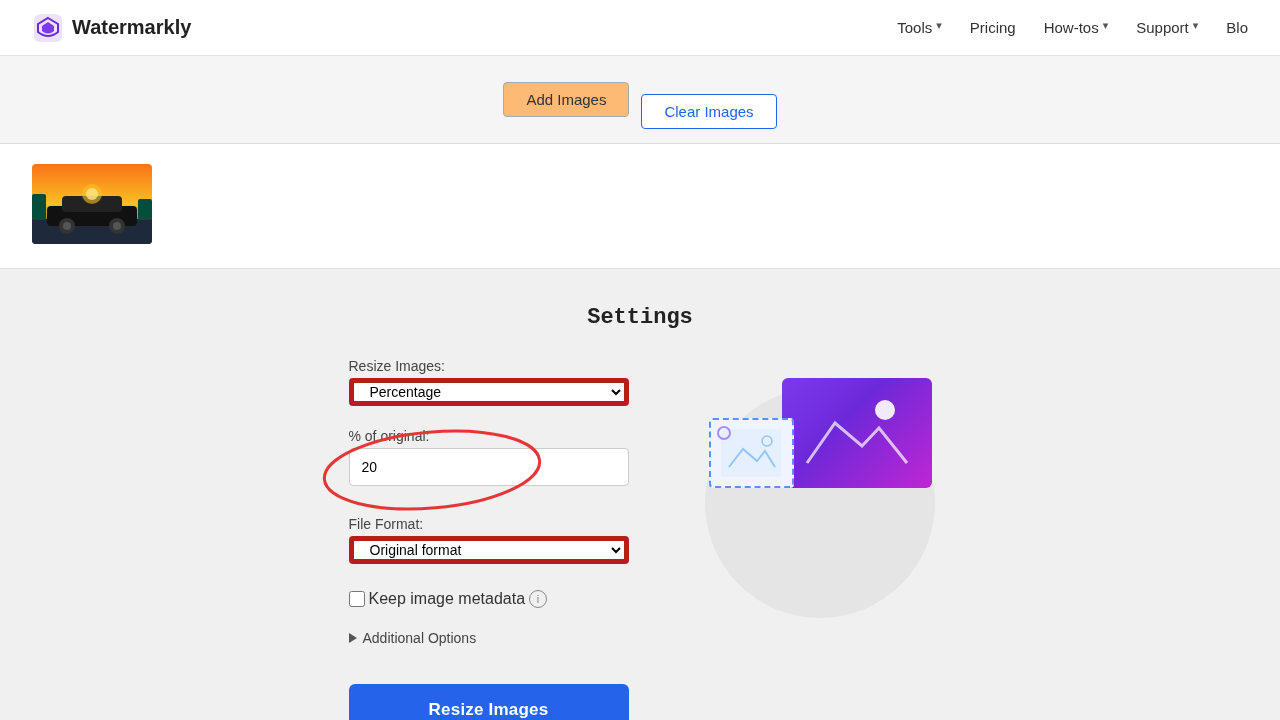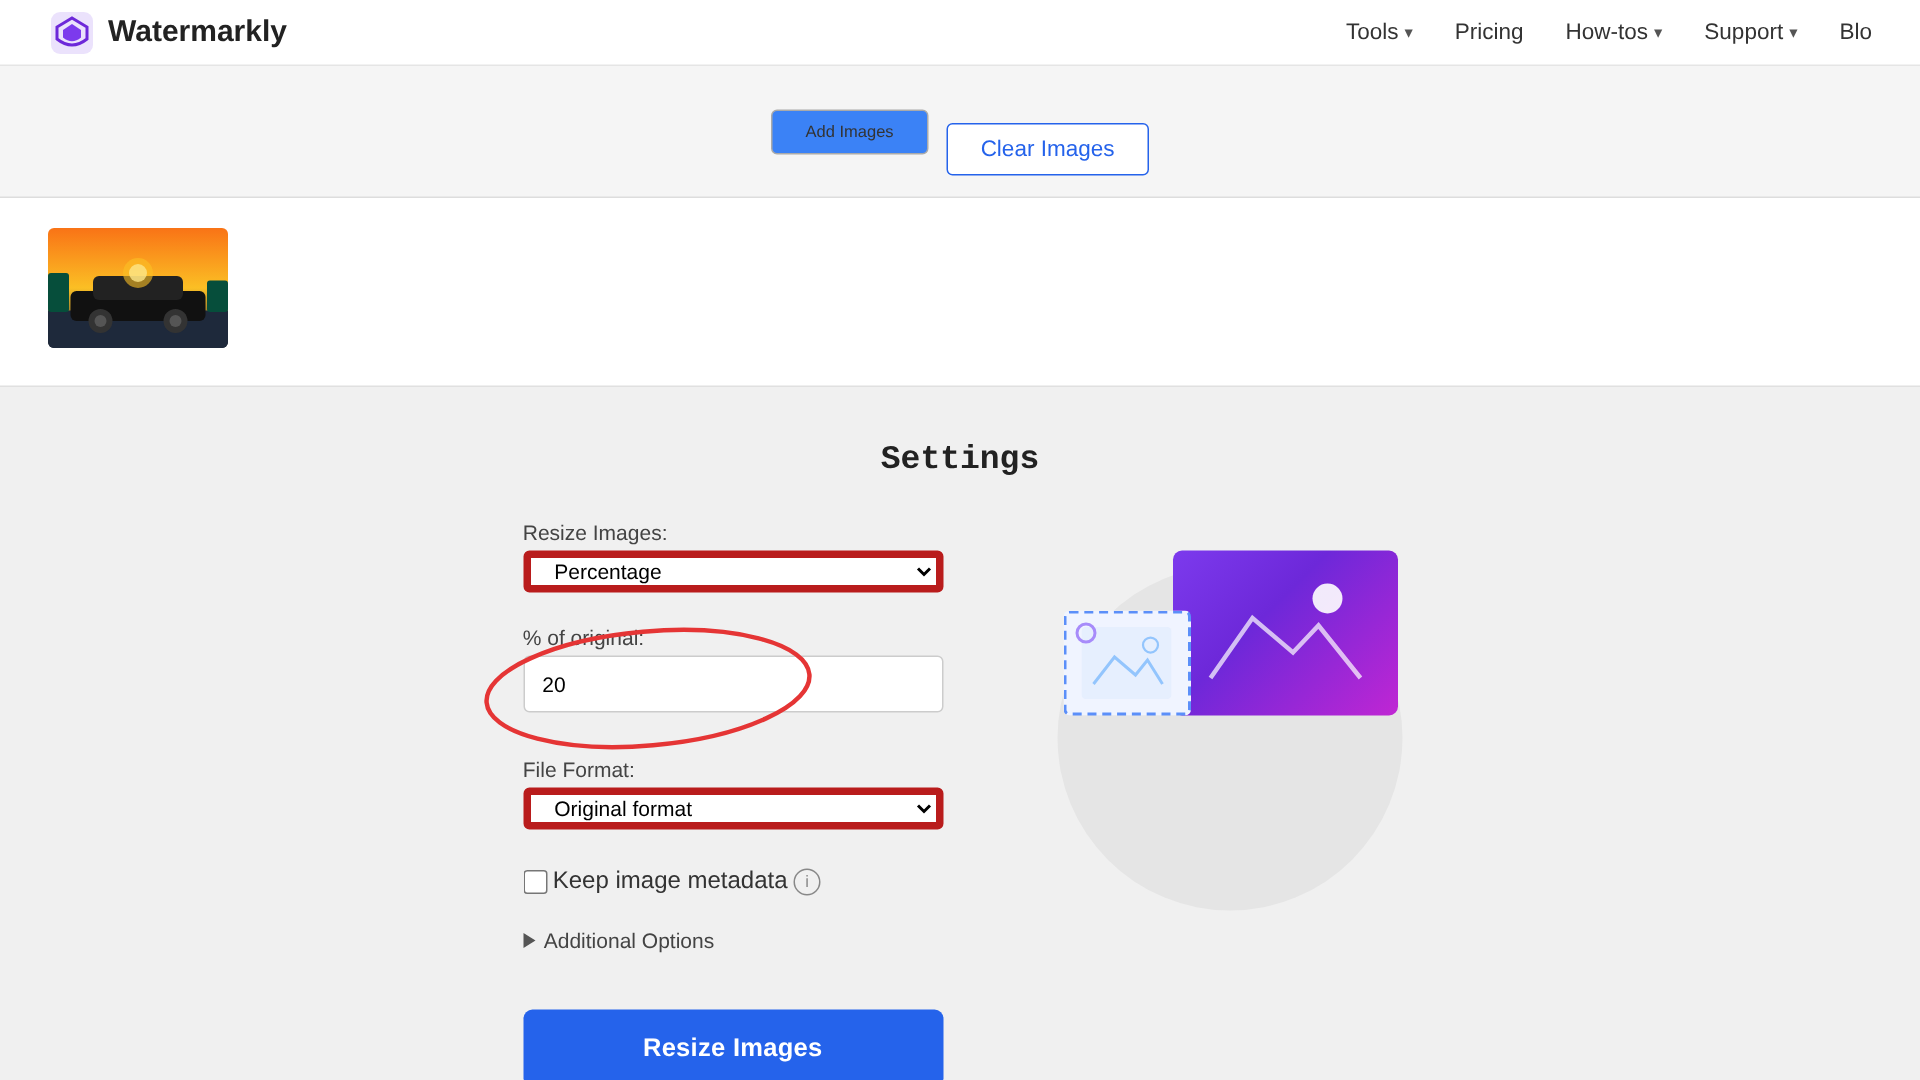--- a/index.html
+++ b/index.html
@@ -4,21 +4,21 @@
   <style>
     * { box-sizing: border-box; margin: 0; padding: 0; }
     body { font-family: -apple-system, BlinkMacSystemFont, 'Segoe UI', Arial, sans-serif; background: #f0f0f0; color: #333; width: 1280px; min-height: 720px; overflow-x: hidden; }
 
     
     .navbar {
       background: #fff;
       display: flex;
       align-items: center;
       padding: 0 32px;
-      height: 44px;
+      height: 56px;
       border-bottom: 1px solid #e5e5e5;
     }
     .nav-logo {
       display: flex;
       align-items: center;
       gap: 8px;
       font-size: 20px;
       font-weight: 700;
       color: #222;
       margin-right: auto;
@@ -30,42 +30,41 @@
     .nav-links {
       display: flex;
       align-items: center;
       gap: 28px;
     }
     .nav-link {
       font-size: 15px;
       color: #333;
       cursor: pointer;
       display: flex;
-      align-items: center;
       gap: 4px;
       white-space: nowrap;
     }
     .nav-link .chevron { font-size: 11px; color: #555; }
 
     
     .toolbar {
       background: #f5f5f5;
       border-bottom: 1px solid #ddd;
       display: flex;
       align-items: center;
       justify-content: center;
       gap: 12px;
       padding: 14px 0;
     }
     .btn-outline {
-      background: #3b82f6;
+      background: #fdba74;
       border: 1.5px solid #aaa;
       border-radius: 4px;
       padding: 8px 22px;
-      font-size: 11px;
+      font-size: 15px;
       cursor: pointer;
       color: #333;
     }
     .btn-clear {
       background: #fff;
       border: 1.5px solid #2563eb;
       border-radius: 4px;
       padding: 8px 22px;
       font-size: 15px;
       cursor: pointer;

